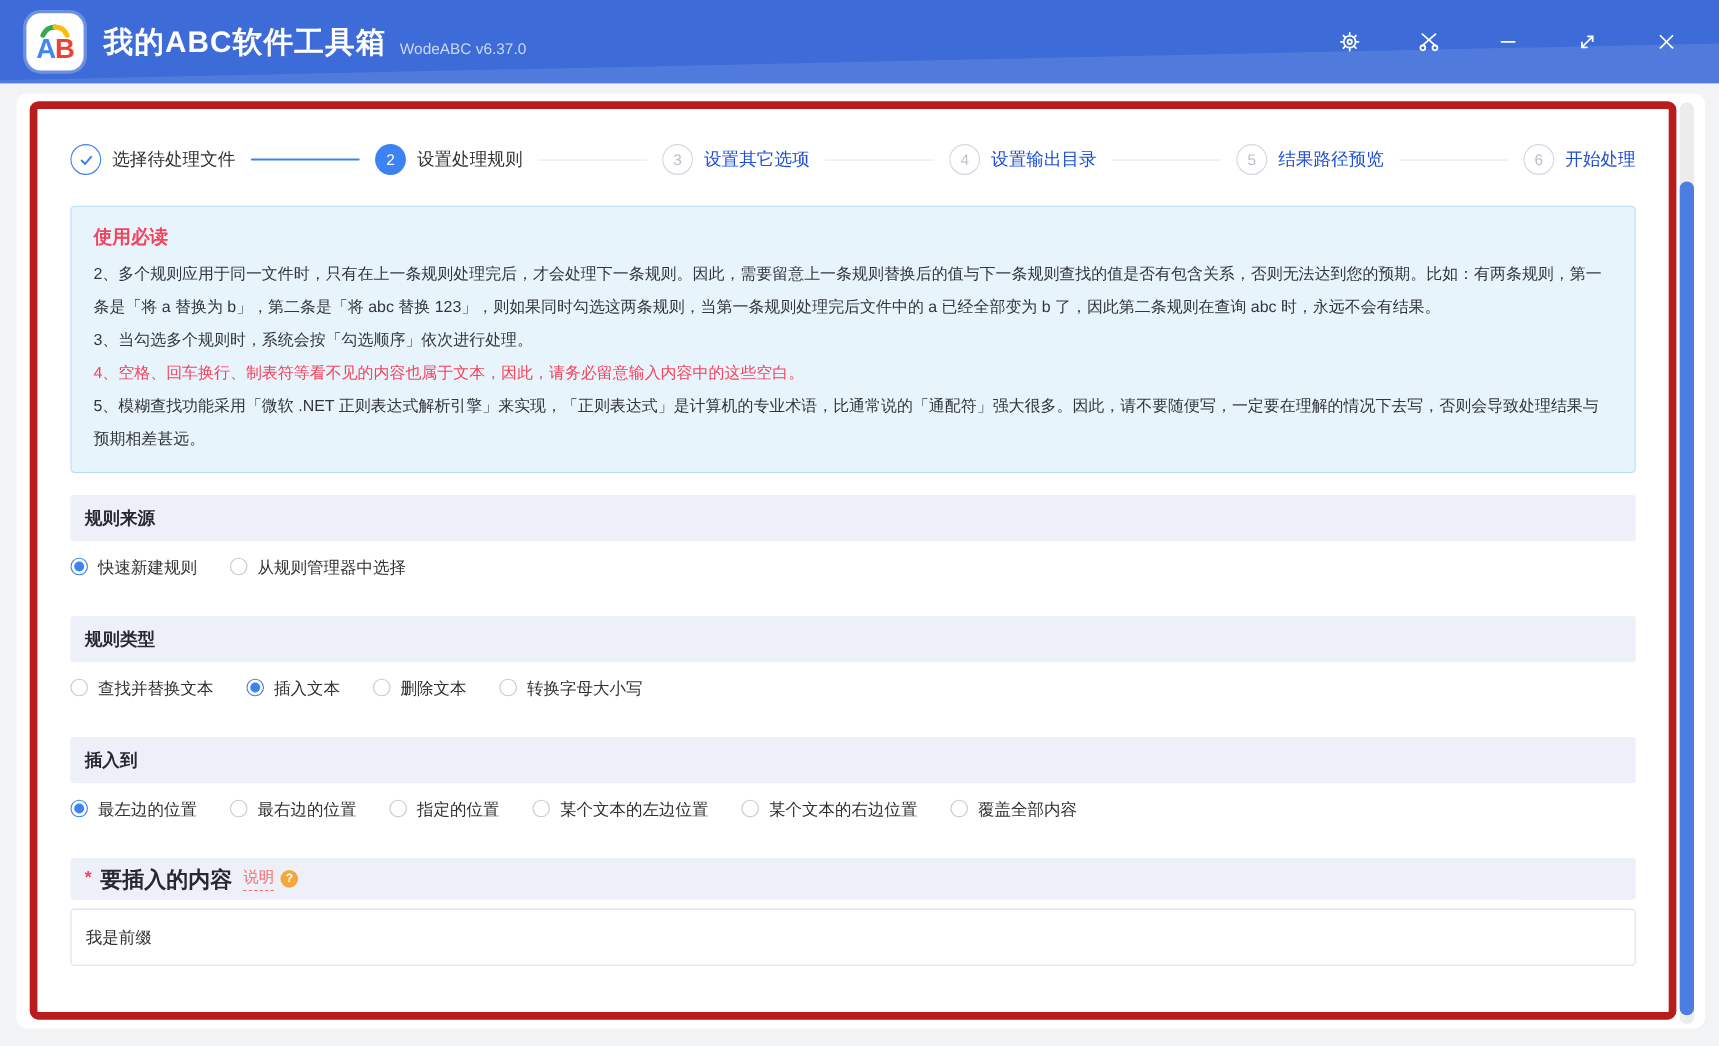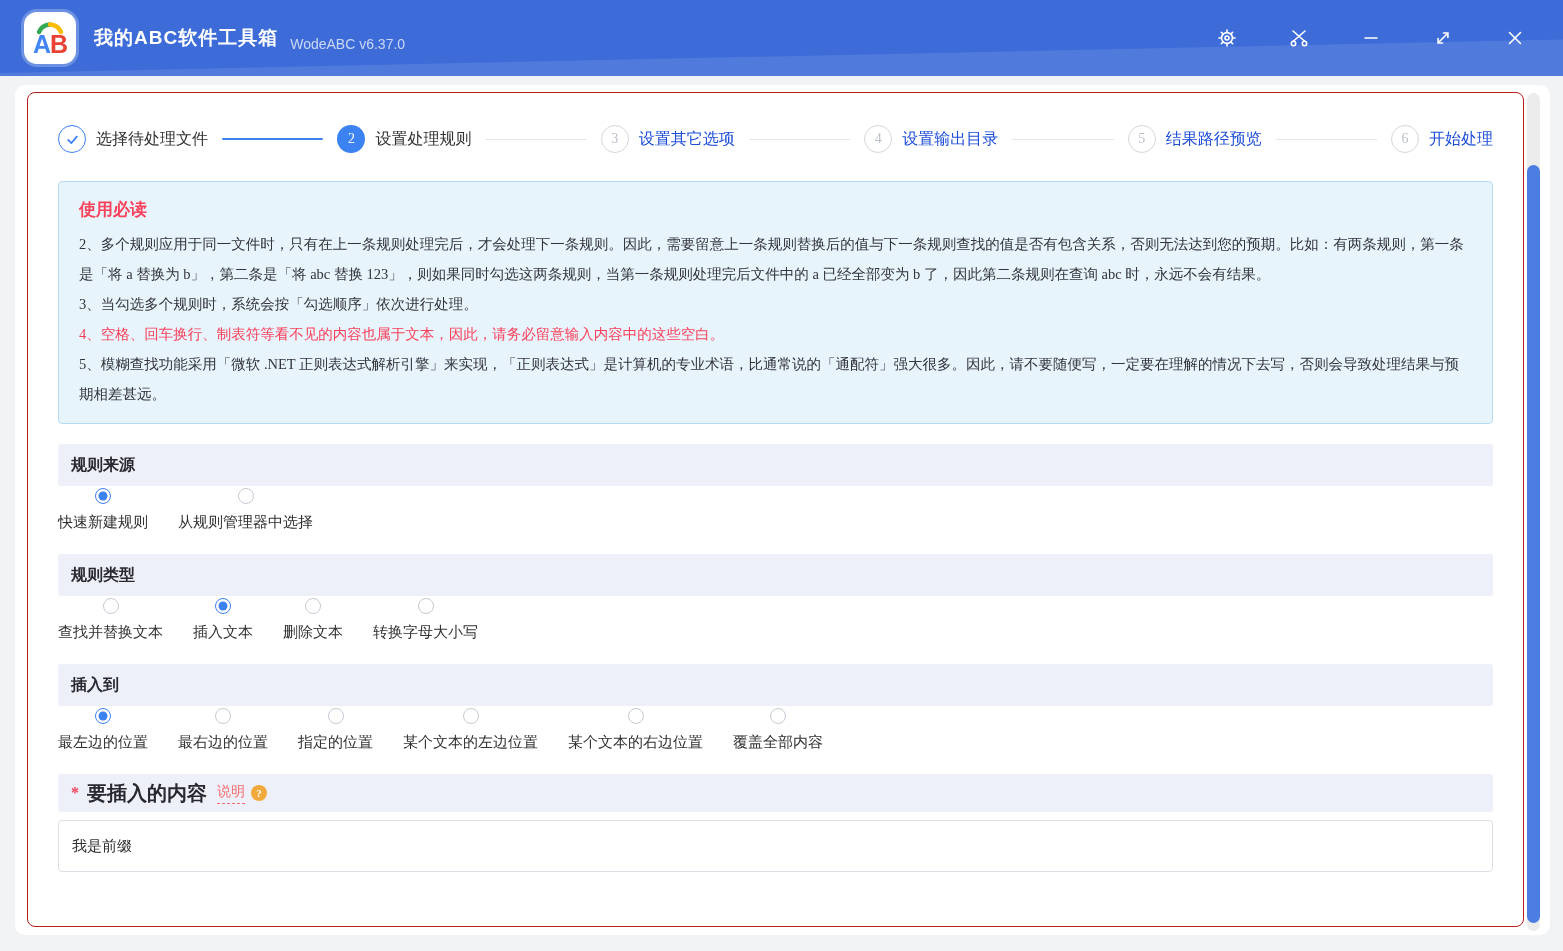--- a/index.html
+++ b/index.html
@@ -9,37 +9,37 @@
 
   
   .titlebar { position:absolute; top:0; left:0; width:1563px; height:76px;
     background:#3d6cd8; overflow:hidden; display:flex; align-items:center; }
   .titlebar::after { content:""; position:absolute; inset:0;
     background:rgba(255,255,255,.10);
     clip-path:polygon(0 96%, 100% 52%, 100% 100%, 0 100%); }
   .logo { width:52px; height:52px; background:#fff; border-radius:13px;
     margin-left:24px; display:flex; align-items:center; justify-content:center;
     position:relative; z-index:2; box-shadow:0 0 0 3px rgba(255,255,255,.25); }
-  .app-title { color:#fff; font-size:19px; font-weight:bold; margin-left:18px;
+  .app-title { color:#fff; font-size:27px; font-weight:bold; margin-left:18px;
     z-index:2; letter-spacing:1px; }
   .app-version { color:rgba(255,255,255,.72); font-size:14px; margin-left:12px;
     z-index:2; margin-top:12px; }
   .win-controls { margin-left:auto; display:flex; align-items:center;
     gap:48px; margin-right:36px; z-index:2; }
   .win-btn { width:24px; height:24px; display:flex; align-items:center;
     justify-content:center; cursor:pointer; }
   .win-btn svg { stroke:#fff; fill:none; stroke-width:1.6; stroke-linecap:round; }
 
   
   .page { position:absolute; top:76px; left:0; right:0; bottom:0; background:#f2f3f5; }
   .panel { position:absolute; left:15px; right:13px; top:9px; bottom:16px;
     background:#fff; border-radius:10px; }
   .card { position:absolute; left:12px; right:26px; top:7px; bottom:8px;
-    border:1px solid #b91c1c; border-radius:8px; background:#fff;
-    padding:0 30px; overflow:hidden;font-family:Liberation Serif, serif; }
+    border:7px solid #b91c1c; border-radius:8px; background:#fff;
+    padding:0 30px; overflow:hidden; }
 
   
   .scrollbar-track { position:absolute; right:10px; top:8px; bottom:4px; width:13px;
     background:#ececec; border-radius:7px; }
   .scrollbar-thumb { position:absolute; left:0; width:13px; top:72px; bottom:8px;
     background:#4b7de2; border-radius:7px; }
 
   
   .stepper { display:flex; align-items:center; margin-top:32px; width:100%; }
   .step-item { display:flex; align-items:center; gap:10px; flex:none; cursor:pointer; }
@@ -61,21 +61,21 @@
   .notice-title { color:#f8415a; font-size:17px; font-weight:bold; margin-bottom:8px; }
   .notice p { font-size:14.5px; color:#32353a; line-height:30px; }
   .notice .red { color:#f8415a; }
   .notice .red-link { color:#e8392f; font-weight:bold; cursor:pointer; }
 
   
   .section-bar { margin-top:20px; height:42px; background:#edf0f8; border-radius:3px;
     display:flex; align-items:center; padding:0 13px; }
   .section-title { font-size:16px; font-weight:bold; color:#27292e; }
   .radio-row { height:48px; display:flex; align-items:center; gap:30px; }
-  .radio-item { display:flex; align-items:center; gap:9px; cursor:pointer;flex-direction:column; }
+  .radio-item { display:flex; gap:9px; cursor:pointer; }
   .radio { width:16px; height:16px; border-radius:50%; border:1px solid #c6cad2;
     background:#fff; flex:none; position:relative; }
   .radio.checked { border:1px solid #3c82f0; }
   .radio.checked::after { content:""; position:absolute; left:50%; top:50%;
     width:9px; height:9px; border-radius:50%; background:#3c82f0;
     transform:translate(-50%,-50%); }
   .radio-label { font-size:15px; color:#303133; }
 
   
   .field-bar { margin-top:20px; height:38px; background:#edf0f8; border-radius:3px;

